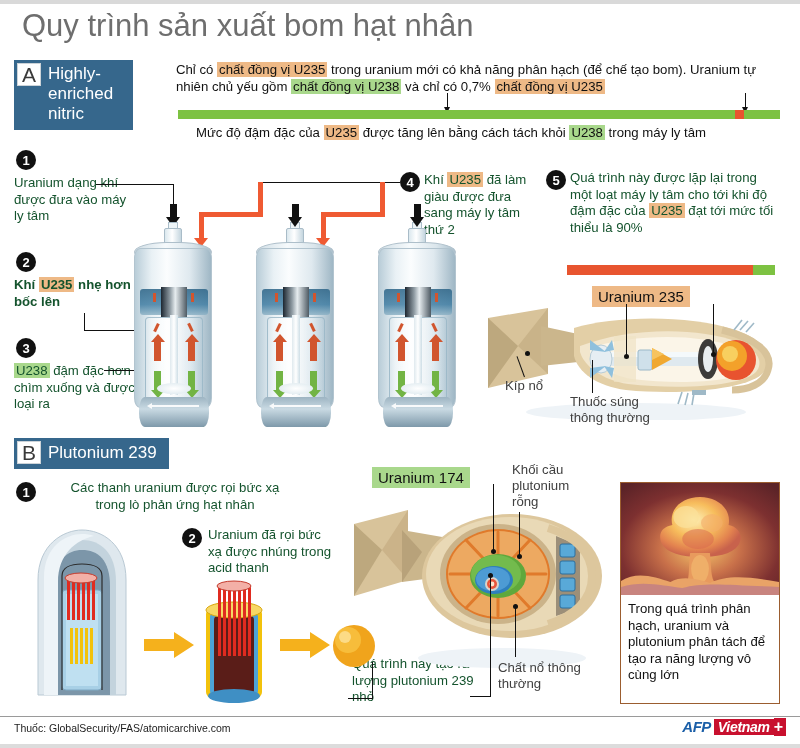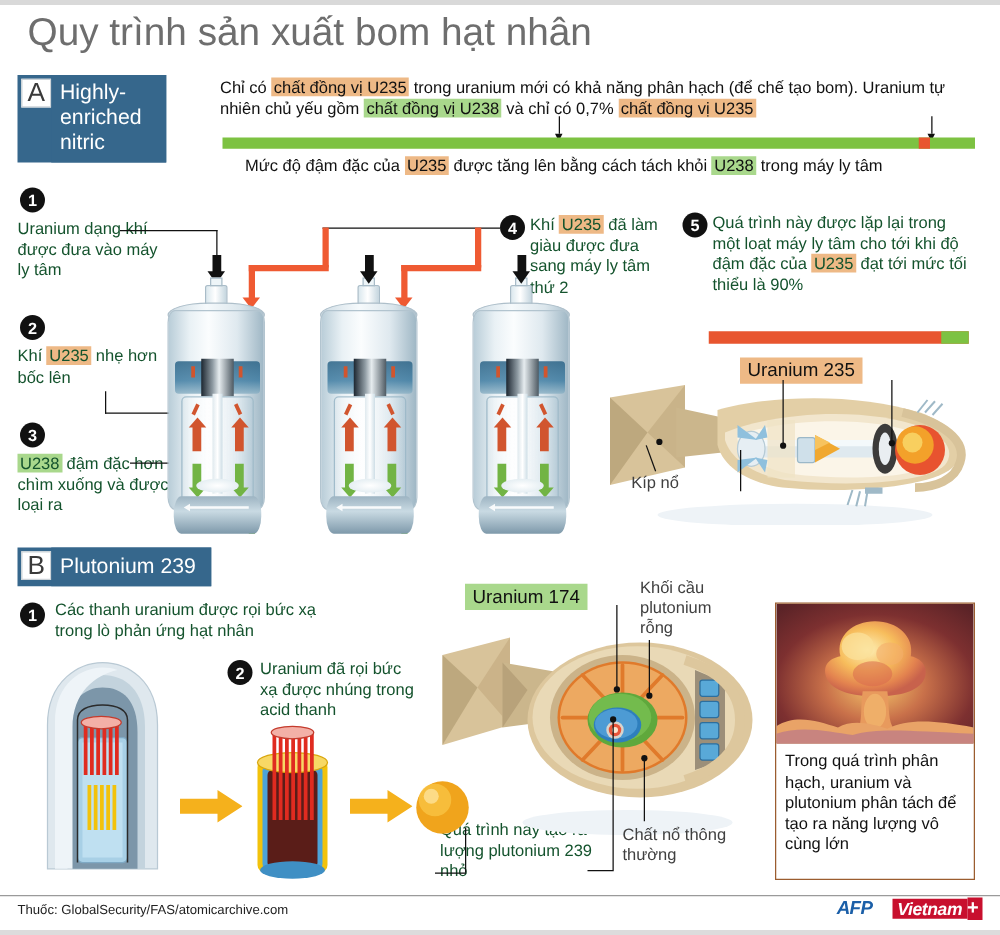--- a/index.html
+++ b/index.html
@@ -221,21 +221,21 @@
     position:absolute;left:14px;top:722px;font-size:10.5px;color:#222;
     font-family:"Liberation Sans","DejaVu Sans",sans-serif;
   }
   .afp{position:absolute;right:14px;top:718px;display:flex;align-items:center;height:17px;}
   .afp .afp-mark{
     color:#1b5fa8;font-weight:bold;font-size:15px;font-style:italic;letter-spacing:-.5px;
     font-family:"Liberation Sans","DejaVu Sans",sans-serif;
   }
   .afp .vn{
     background:#c8102e;color:#fff;font-weight:bold;font-size:14px;
-    padding:0 4px;margin-left:16px;font-style:italic;letter-spacing:-.3px;
+    padding:0 4px;margin-left:3px;font-style:italic;letter-spacing:-.3px;
   }
   .afp .plus{color:#fff;background:#c8102e;font-weight:bold;padding-right:3px;}
   .bottombar{position:absolute;left:0;top:744px;width:800px;height:4px;background:#dcdcdc;}
 </style>
 </head>
 <body>
 
 <div id="root">
 
   <div class="topstrip"></div>
@@ -264,21 +264,21 @@
   </div>
 
   <div class="num" style="left:16px;top:150px;">1</div>
   <div class="step-txt" style="left:14px;top:175px;width:118px;">Uranium dạng khí được đưa vào máy ly tâm</div>
 
   <div class="line hline" style="left:96px;top:184px;width:78px;"></div>
   <div class="line vline" style="left:173px;top:184px;height:20px;"></div>
   <div class="blk-arrow-dn" style="left:170px;top:204px;height:14px;"></div>
 
   <div class="num" style="left:16px;top:252px;">2</div>
-  <div class="step-txt" style="left:14px;top:277px;width:120px;">
+  <div class="step-txt" style="left:14px;top:277px;width:120px;font-weight:bold;">
     <span>Khí </span><span class="hl-o">U235</span><span> nhẹ hơn bốc lên</span>
   </div>
   <div class="line hline" style="left:84px;top:330px;width:84px;"></div>
   <div class="line vline" style="left:84px;top:313px;height:18px;"></div>
 
   <div class="num" style="left:16px;top:338px;">3</div>
   <div class="step-txt" style="left:14px;top:363px;width:125px;">
     <span class="hl-g">U238</span><span> đậm đặc hơn chìm xuống và được loại ra</span>
   </div>
   <div class="line hline" style="left:104px;top:370px;width:66px;"></div>
@@ -450,31 +450,32 @@
   <div class="lbl-box lbl-u235">Uranium 235</div>
   <div class="line vline" style="left:626px;top:304px;height:52px;"></div>
   <div class="dot" style="left:624px;top:354px;"></div>
   <div class="line vline" style="left:713px;top:304px;height:50px;"></div>
   <div class="dot" style="left:711px;top:352px;"></div>
 
   <div class="plain-lbl" style="left:505px;top:378px;">Kíp nổ</div>
   <div class="line" style="left:524px;top:355px;width:1px;height:22px;transform:rotate(-20deg);transform-origin:bottom;"></div>
   <div class="dot" style="left:525px;top:351px;"></div>
 
+  <div class="plain-lbl" style="left:570px;top:394px;width:80px;">Thuốc súng thông thường</div>
   <div class="line vline" style="left:592px;top:360px;height:33px;"></div>
 
   <div class="sec-badge badgeB">
     <div class="badge-inner">
       <div class="sec-letter">B</div>
       <div class="sec-body">Plutonium 239</div>
     </div>
   </div>
 
   <div class="num" style="left:16px;top:482px;">1</div>
-  <div class="step-txt" style="left:44px;top:480px;width:230px;">Các thanh uranium được rọi bức xạ trong lò phản ứng hạt nhân</div>
+  <div class="step-txt" style="left:60px;top:480px;width:230px;text-align:center;">Các thanh uranium được rọi bức xạ trong lò phản ứng hạt nhân</div>
 
   <div class="num" style="left:182px;top:528px;">2</div>
   <div class="step-txt" style="left:208px;top:527px;width:128px;">Uranium đã rọi bức xạ được nhúng trong acid thanh</div>
 
   <div class="num" style="left:352px;top:632px;">3</div>
   <div class="step-txt" style="left:352px;top:656px;width:132px;">Quá trình này tạo ra lượng plutonium 239 nhỏ</div>
 
   <svg class="illoB" style="left:20px;top:520px;width:120px;height:180px;" viewBox="0 0 120 180">
     <path d="M18,60 C18,24 44,10 62,10 C82,10 106,24 106,60 L106,175 L18,175 Z" fill="#dfe8ee" stroke="#b9c9d4"></path>
     <path d="M28,62 C28,32 46,20 62,20 C80,20 96,32 96,62 L96,175 L28,175 Z" fill="#c3d3dd"></path>

